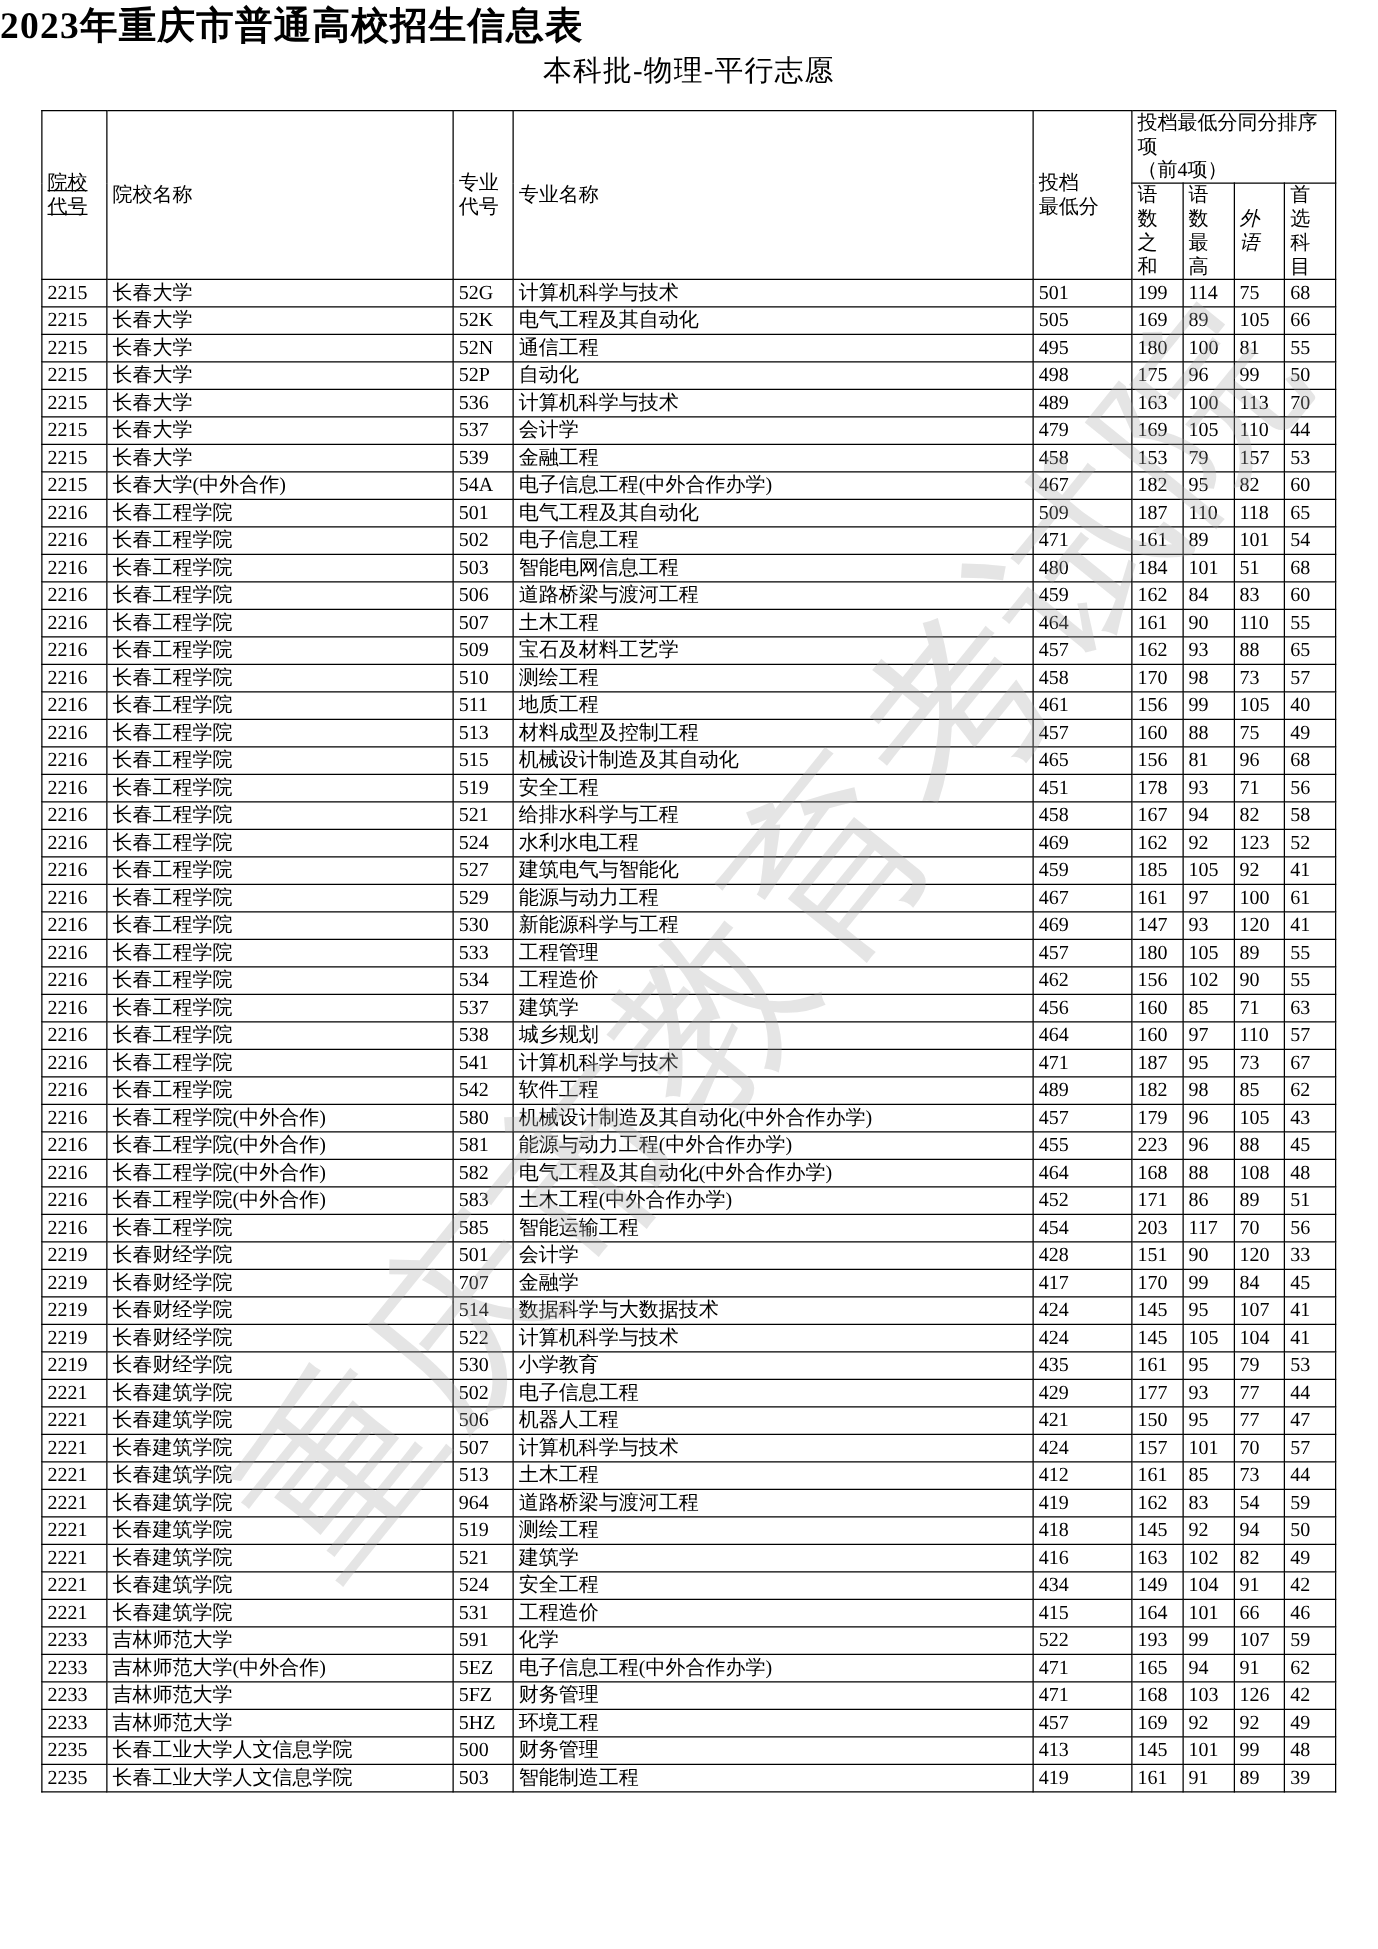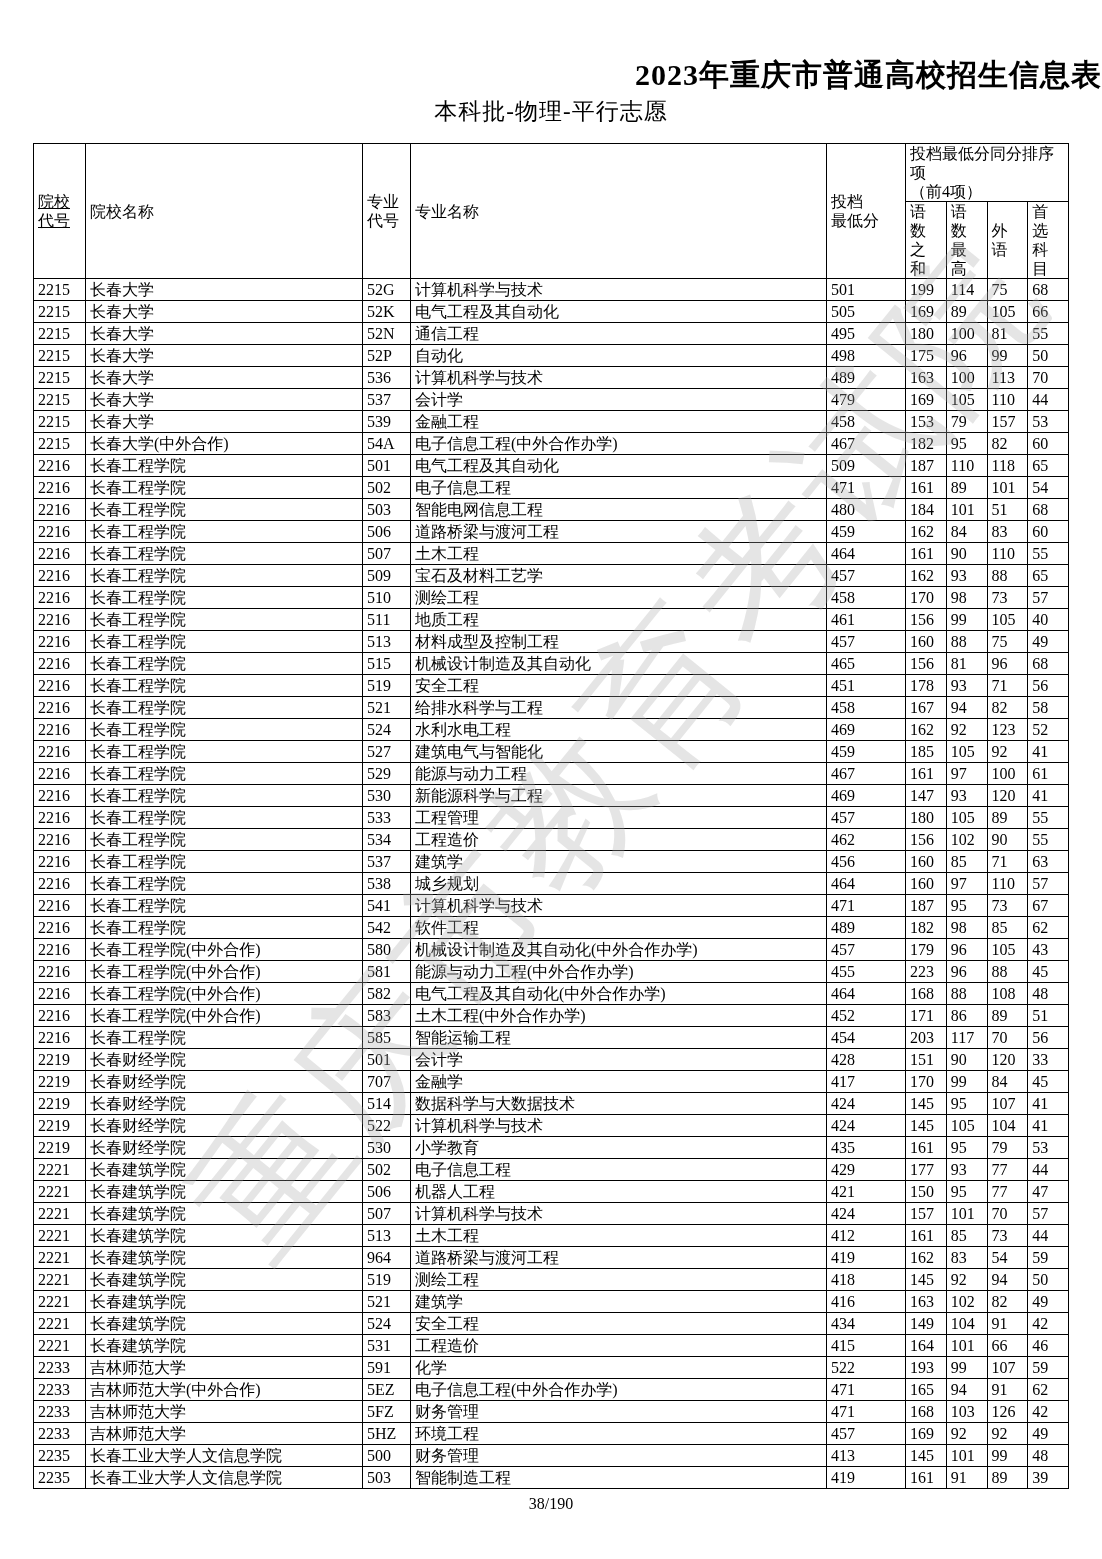--- a/index.html
+++ b/index.html
@@ -23,24 +23,23 @@
     top: 750px;
     transform: translate(-50%, -50%) rotate(-51deg);
     font-size: 150px;
     letter-spacing: 6px;
     white-space: nowrap;
     color: rgba(170, 170, 170, 0.30);
     z-index: 10;
     pointer-events: none;
   }
   .page-title {
-    text-align: right;
+    text-align: left;
     font-size: 30px;
     font-weight: bold;
-    padding-top: 55px;
     letter-spacing: 1px;
   }
   .page-subtitle {
     text-align: center;
     font-size: 23px;
     letter-spacing: 1px;
   }
   table.score-table {
     margin: 16px 0 0 33px;
     width: 1036px;
@@ -64,21 +63,21 @@
     line-height: 20px;
     white-space: nowrap;
   }
   th.col-college-code   { width: 52px; text-decoration: underline;  }
   th.col-college-name   { width: 277px; }
   th.col-major-code     { width: 48px;  }
   th.col-major-name     { width: 416px; text-align: center; }
   th.col-min-score      { width: 79px;  }
   th.col-sum            { width: 54px;  }
   th.col-max            { width: 49px;  }
-  th.col-foreign        { width: 48px;  }
+  th.col-foreign        { width: 48px; font-style: italic;  }
   th.col-subject        { width: 56px; margin-left: 36px;  }
   th.group-header       { text-align: center; height: 48px; }
   tr.subhead th         { height: 40px; }
   .page-footer {
     position: absolute;
     bottom: 46px;
     width: 100%;
     text-align: center;
     font-size: 16px;
   }
@@ -719,15 +718,14 @@
           <td>智能制造工程</td>
           <td>419</td>
           <td>161</td>
           <td>91</td>
           <td>89</td>
           <td>39</td>
         </tr>
       </tbody>
   </table>
 
-  <div class="page-footer">38/190</div>
 
 </div>
 
 </body></html>

